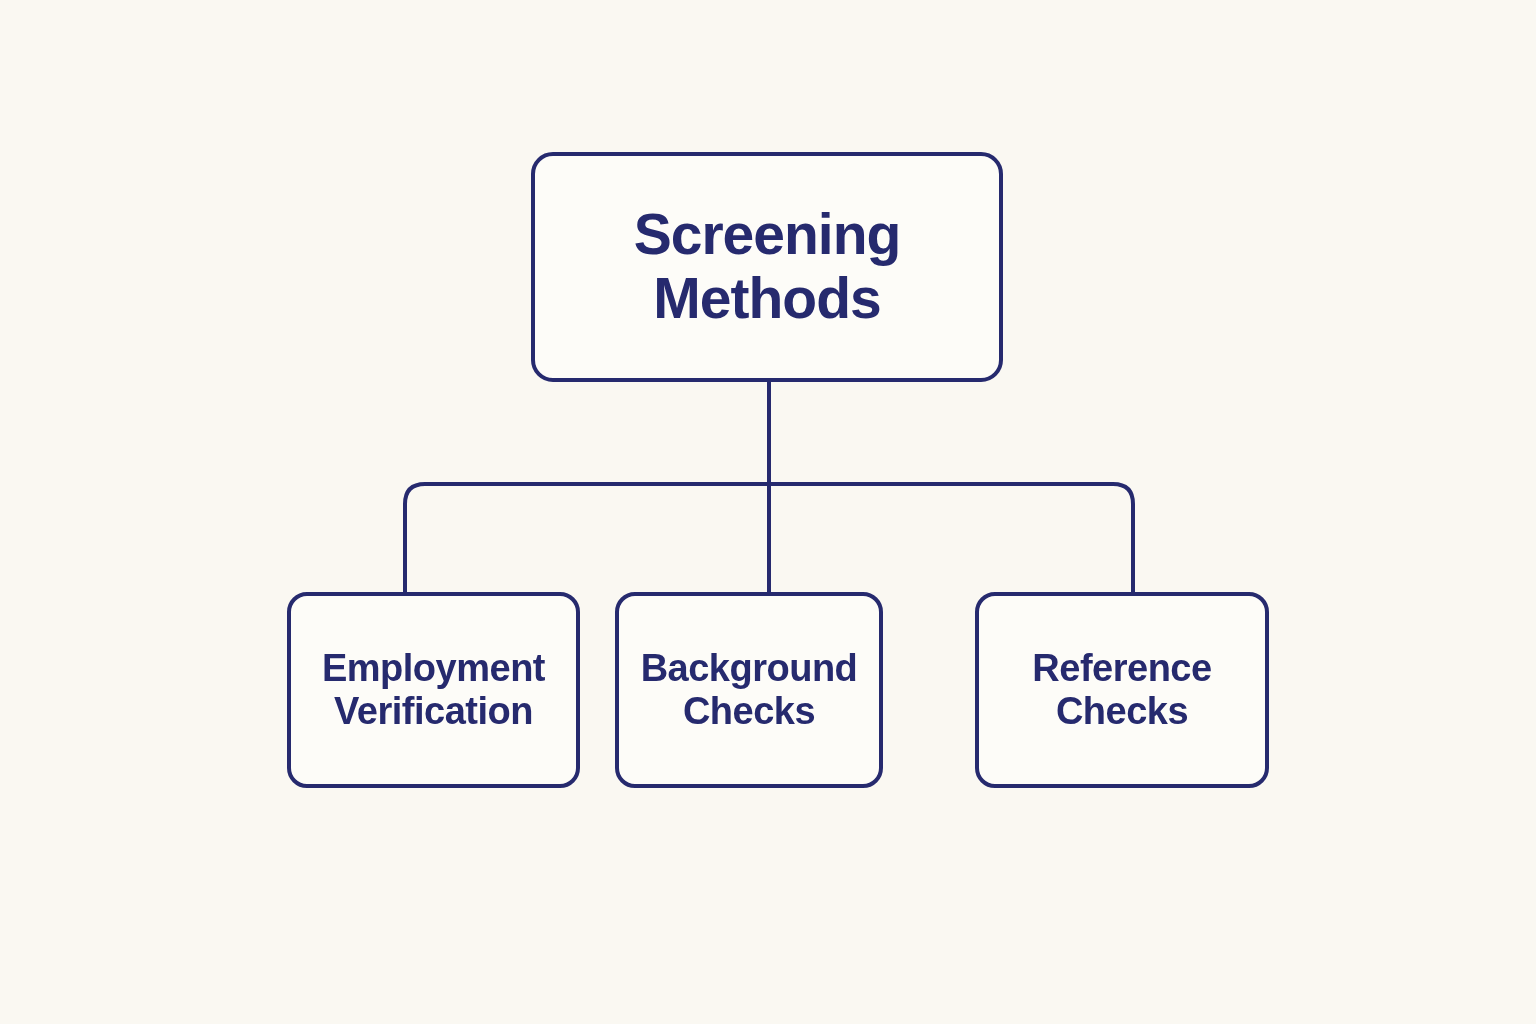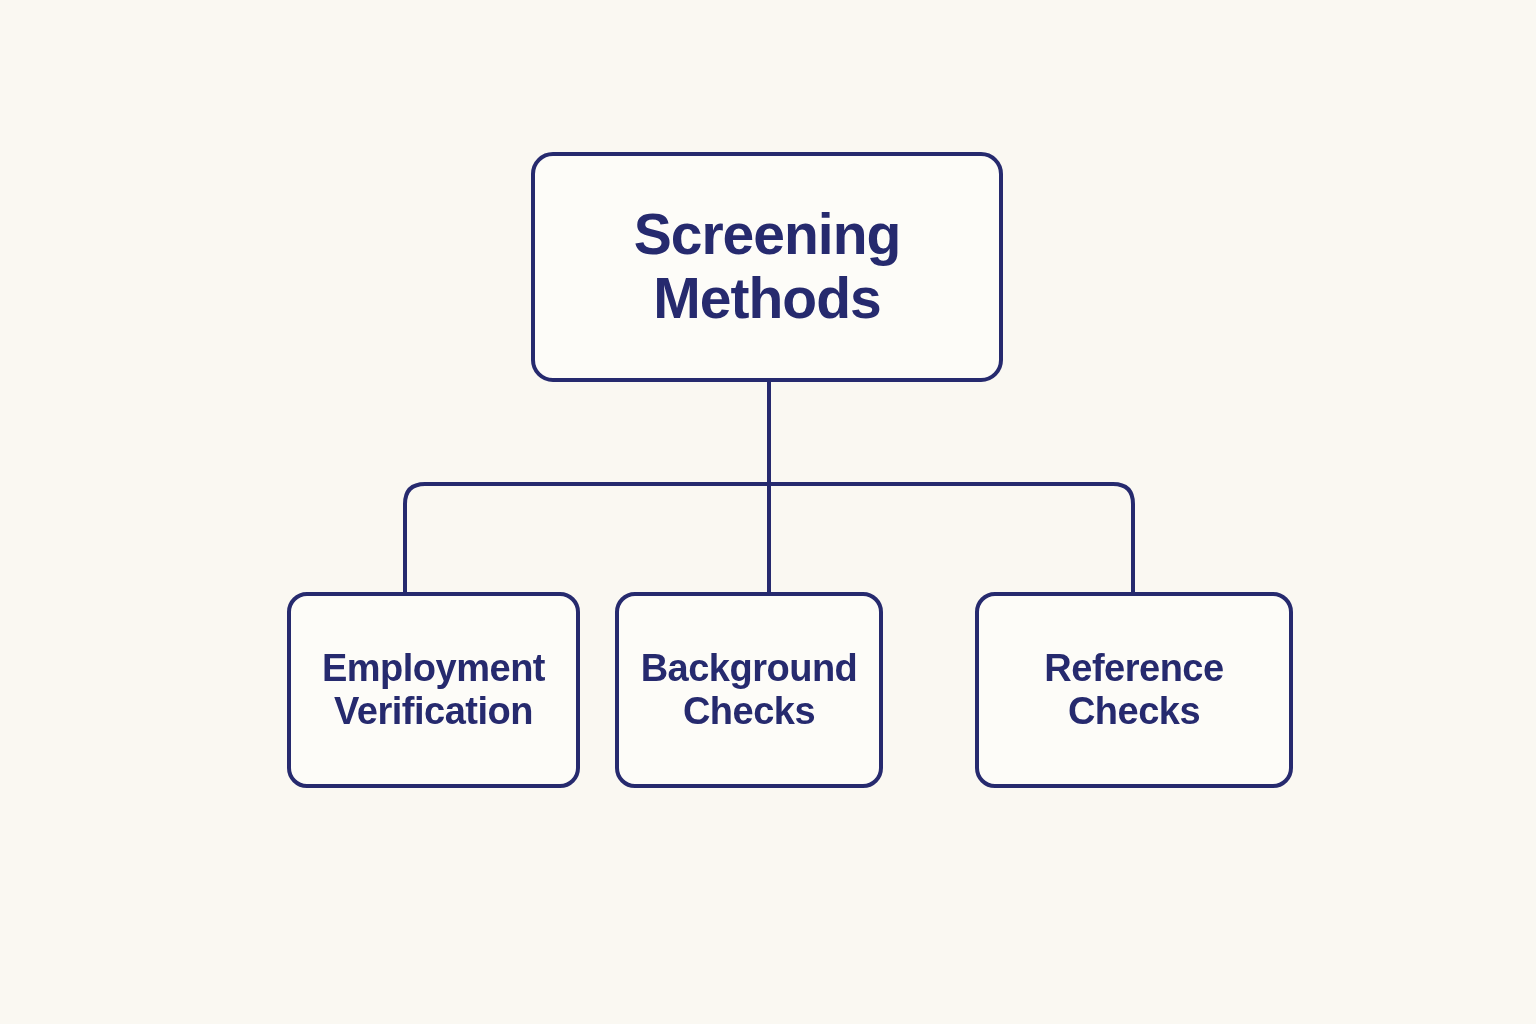--- a/index.html
+++ b/index.html
@@ -68,21 +68,21 @@
   #node-child-1 {
     left: 615px;
     top: 592px;
     width: 268px;
     height: 196px;
     border-radius: 20px;
   }
   #node-child-2 {
     left: 975px;
     top: 592px;
-    width: 318px;
+    width: 294px;
     height: 196px;
     border-radius: 20px;
   }
   .node-child .node-label {
     font-size: 38px;
   }
 </style>
 </head>
 <body>
 

